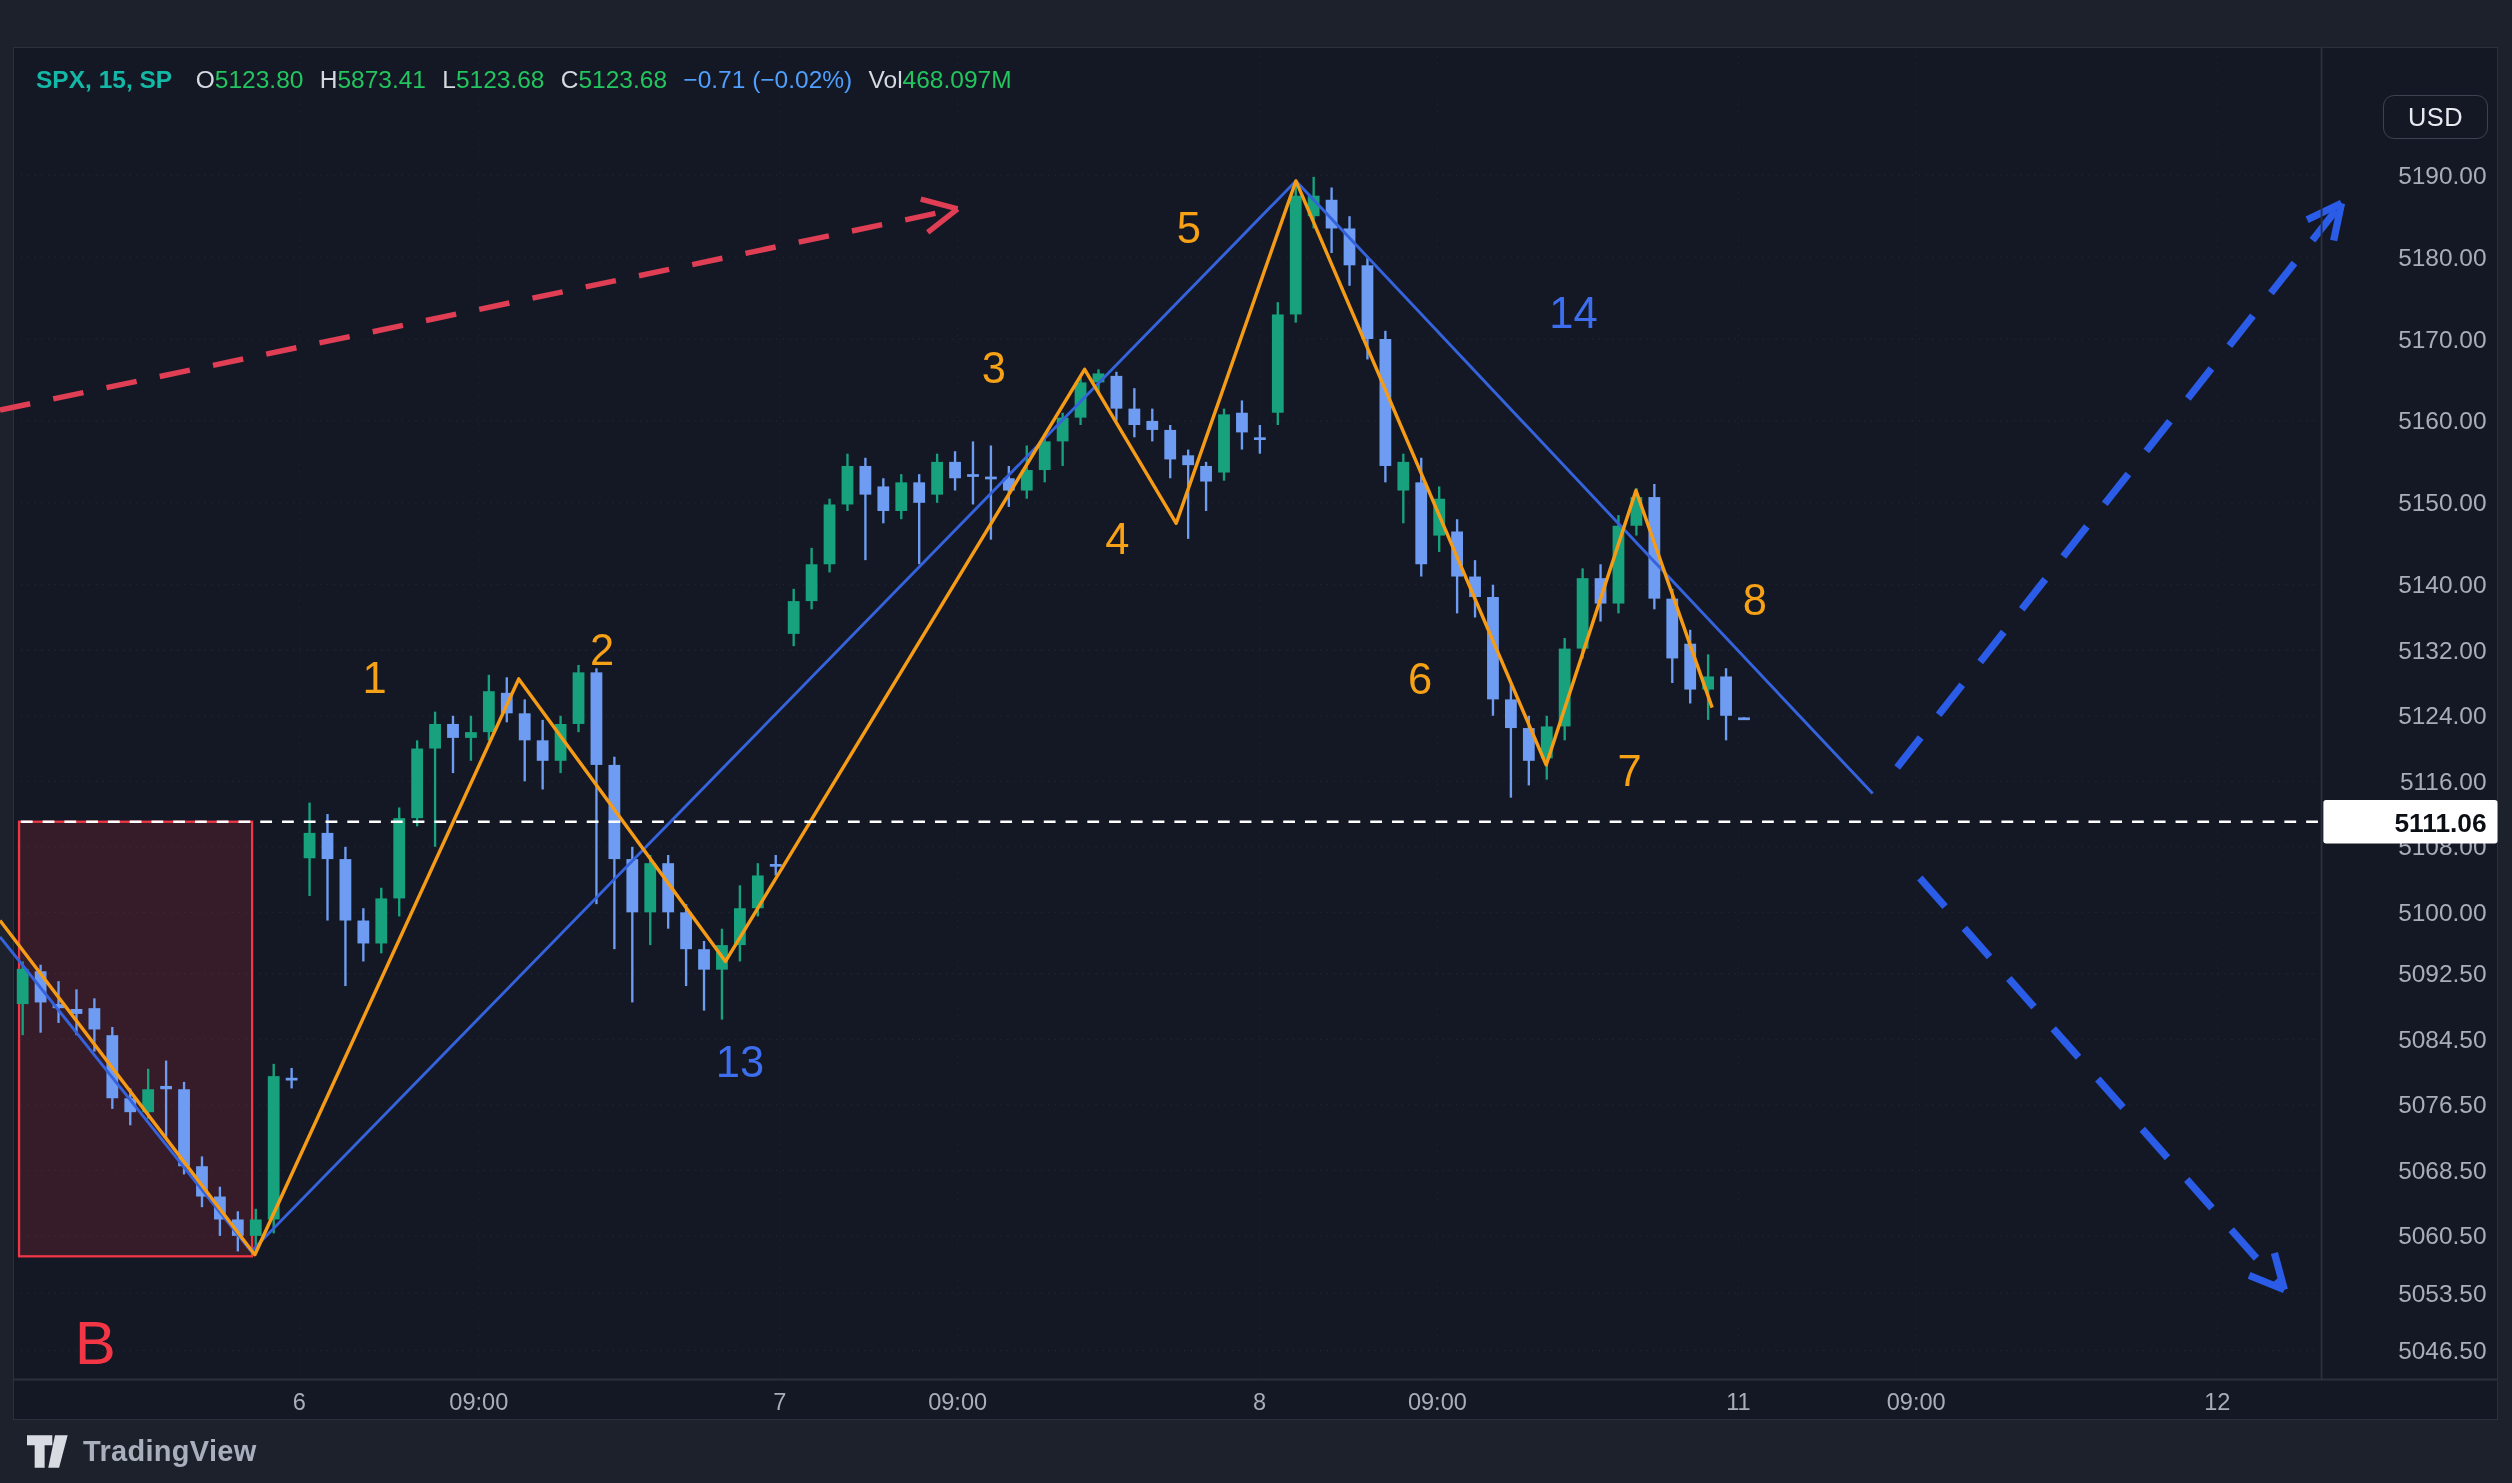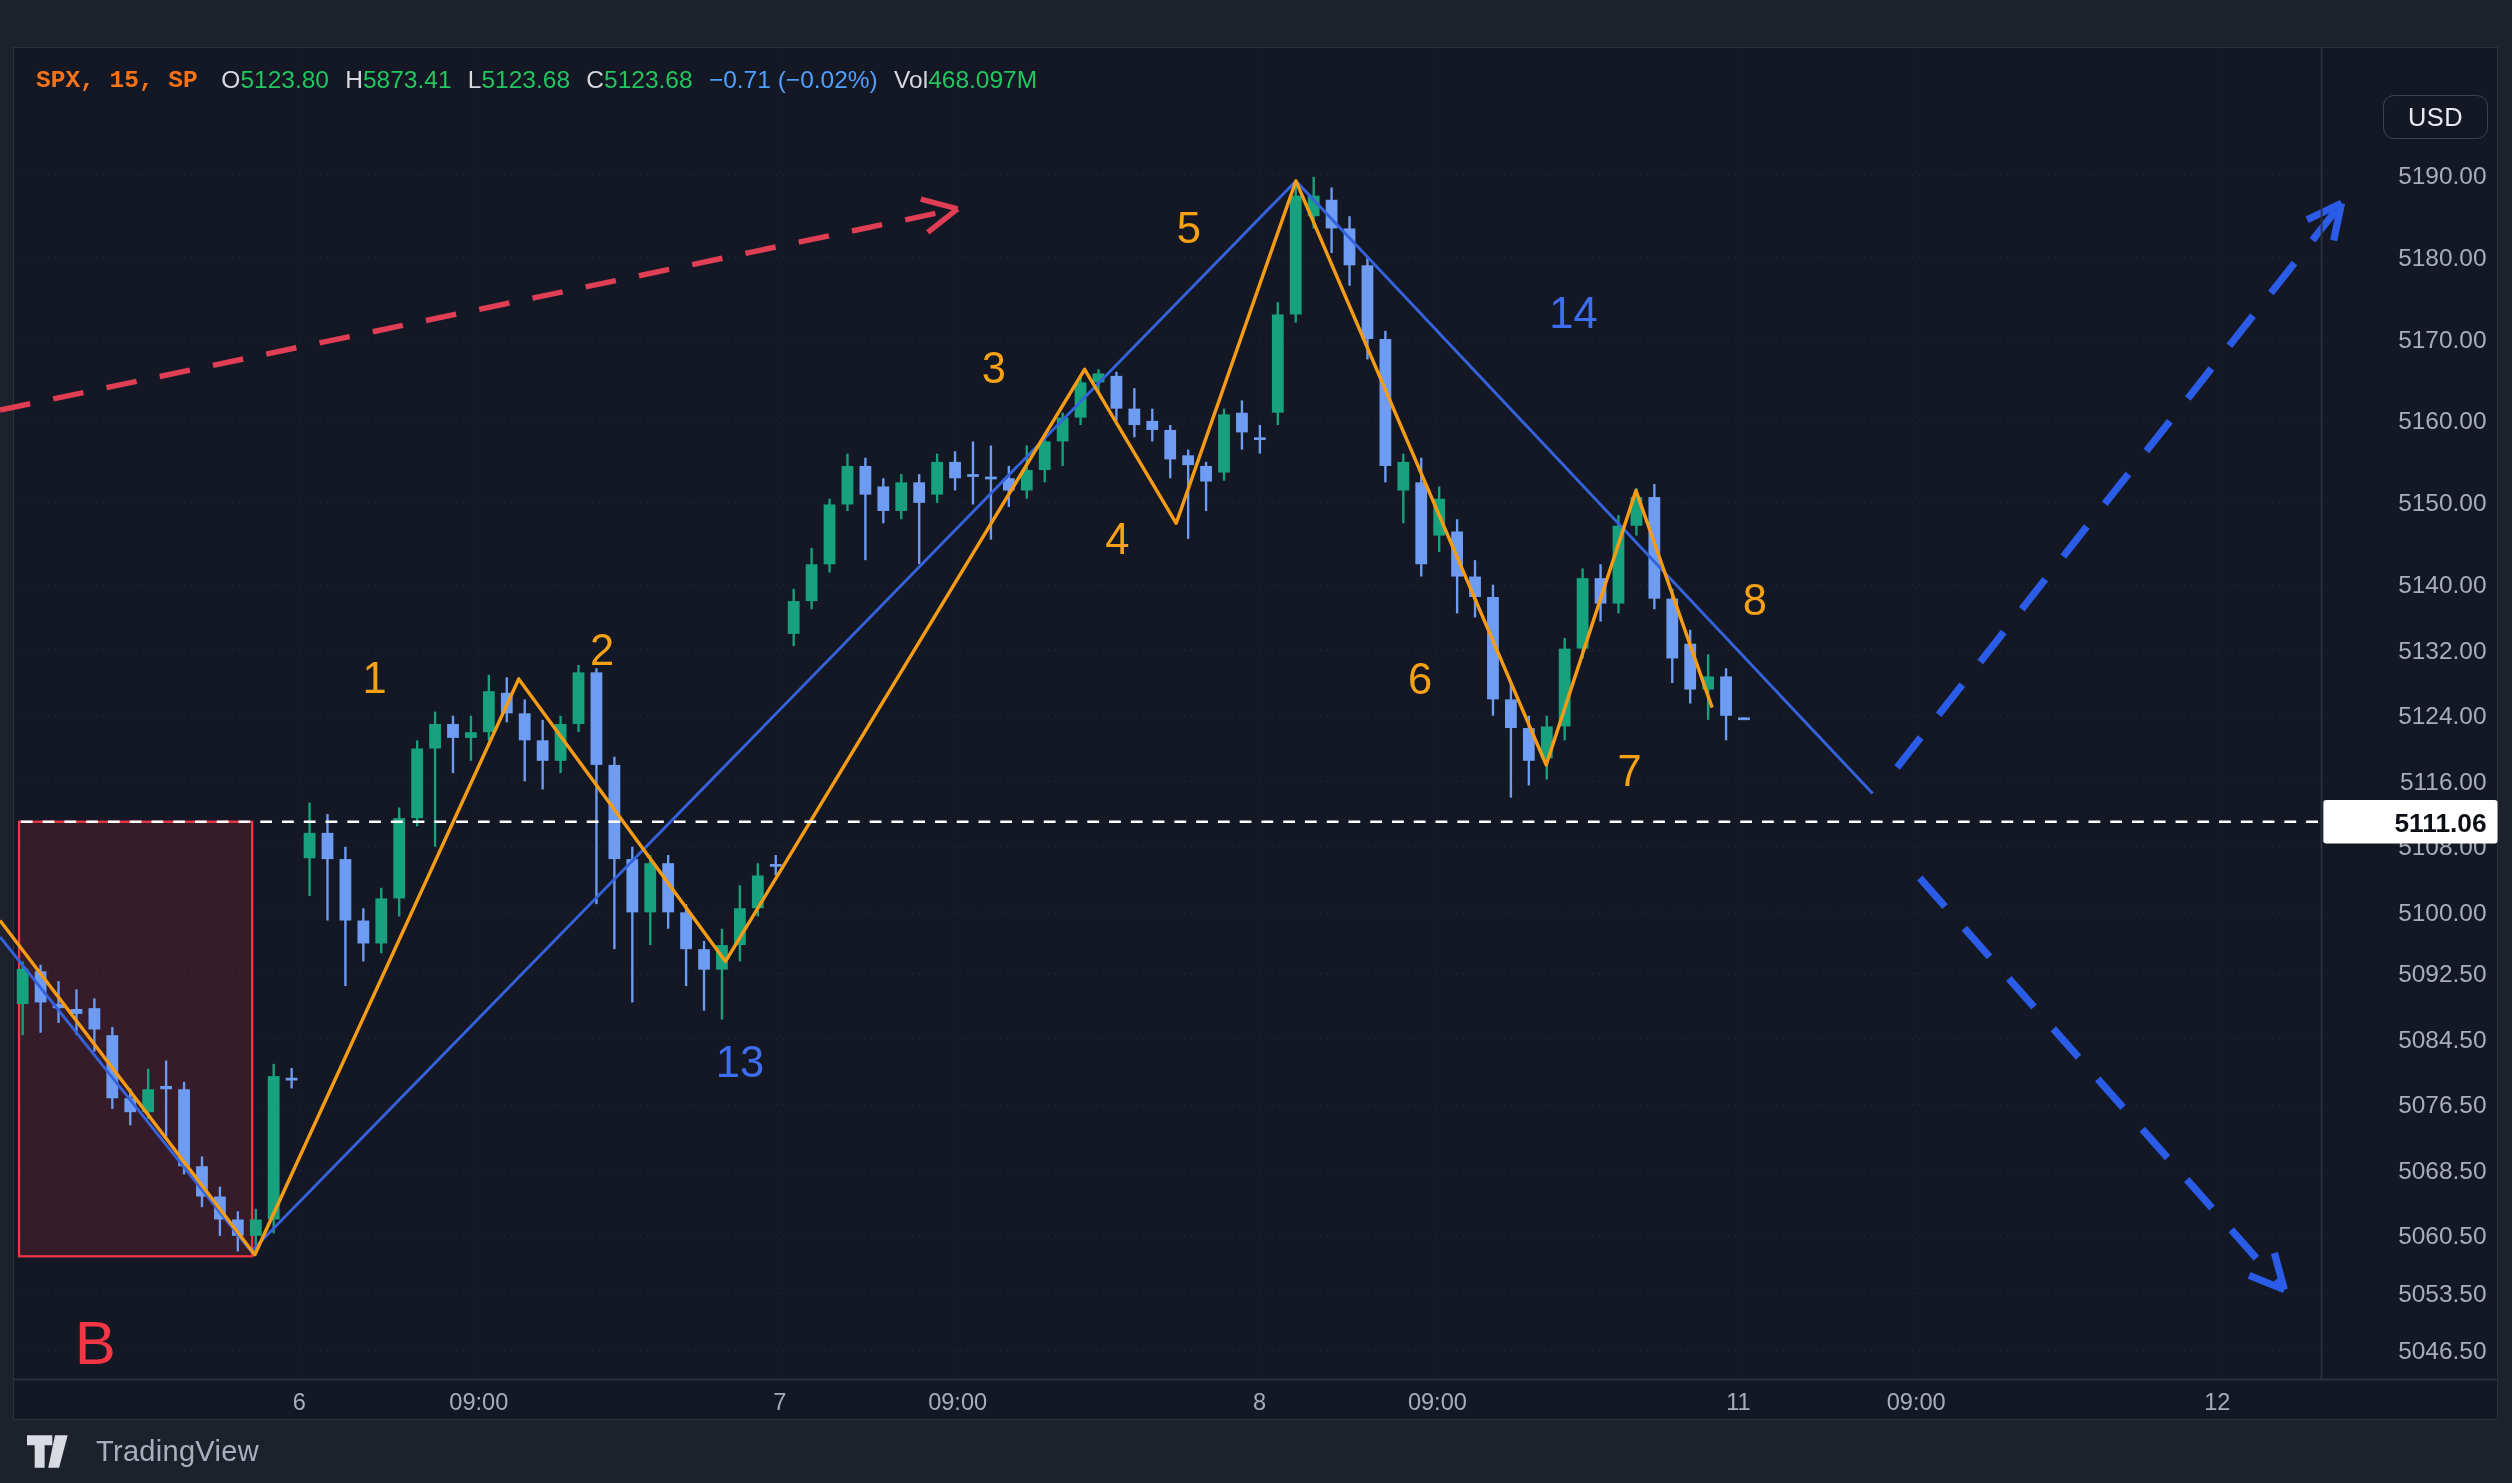--- a/index.html
+++ b/index.html
@@ -3,32 +3,32 @@
 <meta charset="utf-8">
 <style>
   html,body{margin:0;padding:0;background:#10141d;}
   .page{position:relative;width:2512px;height:1484px;background:#1c212c;overflow:hidden;
         font-family:"Liberation Sans","DejaVu Sans",sans-serif;-webkit-font-smoothing:antialiased;}
   .top-strip{position:absolute;left:0;top:0;width:2512px;height:47px;background:#1c212c;display:flex;align-items:center;}
   .pub-title{margin-left:27px;font-size:24.5px;font-weight:600;color:#ccd0da;letter-spacing:0.2px;}
   .chart-widget{position:absolute;left:12.7px;top:47px;width:2485px;height:1373px;background:#141824;border:1.8px solid #2b303d;box-sizing:border-box;}
   .chart-svg{position:absolute;left:0;top:0;width:2512px;height:1484px;}
   .symbol-bar{position:absolute;left:36px;top:60px;height:40px;display:flex;align-items:center;font-size:24.5px;z-index:5;}
-  .symbol-name{color:#f97316;font-weight:600;margin-right:23.6px;font-family:Liberation Mono, monospace;}
+  .symbol-name{color:#14b8a6;font-weight:600;margin-right:23.6px;}
   .q-item{margin-right:16.3px;color:#d6d9e0;}
   .q-item .lbl{color:#d6d9e0;}
   .q-item .val{color:#22c55e;}
   .q-change{color:#4f9ffe;margin-right:16.3px;}
   .usd-button{position:absolute;left:2383px;top:56px;width:105px;height:44px;box-sizing:border-box;
       border:1.8px solid #3c4250;border-radius:11px;background:transparent;color:#e8eaf0;
       font-size:25.4px;font-family:inherit;display:flex;align-items:center;justify-content:center;
       letter-spacing:0.5px;z-index:6;cursor:pointer;margin-top:39px;}
   .bottom-strip{position:absolute;left:0;top:1420px;width:2512px;height:63px;background:#1c212c;display:flex;align-items:center;}
   .brand{display:flex;align-items:center;margin-left:27px;cursor:pointer;}
-  .brand-text{font-size:29px;font-weight:400;color:#a9afbc;margin-left:22px;letter-spacing:0.3px;}
+  .brand-text{font-size:29px;font-weight:700;color:#a9afbc;margin-left:9px;letter-spacing:0.3px;}
   svg text{font-family:"Liberation Sans","DejaVu Sans",sans-serif;}
 </style>
 </head>
 <body>
 
 <div class="page">
 
 
   <div class="chart-widget"></div>
 

